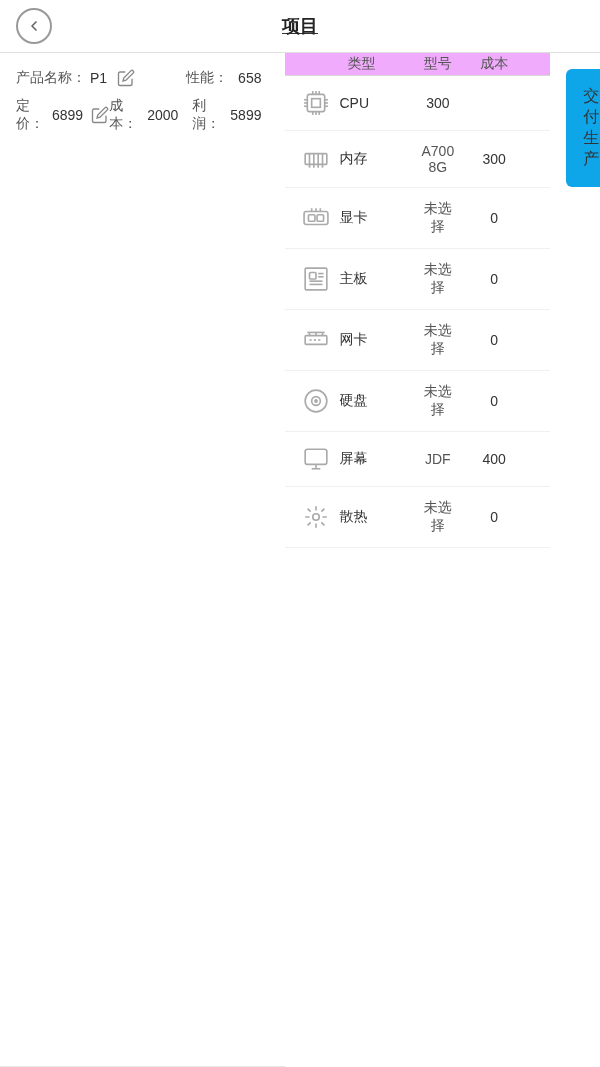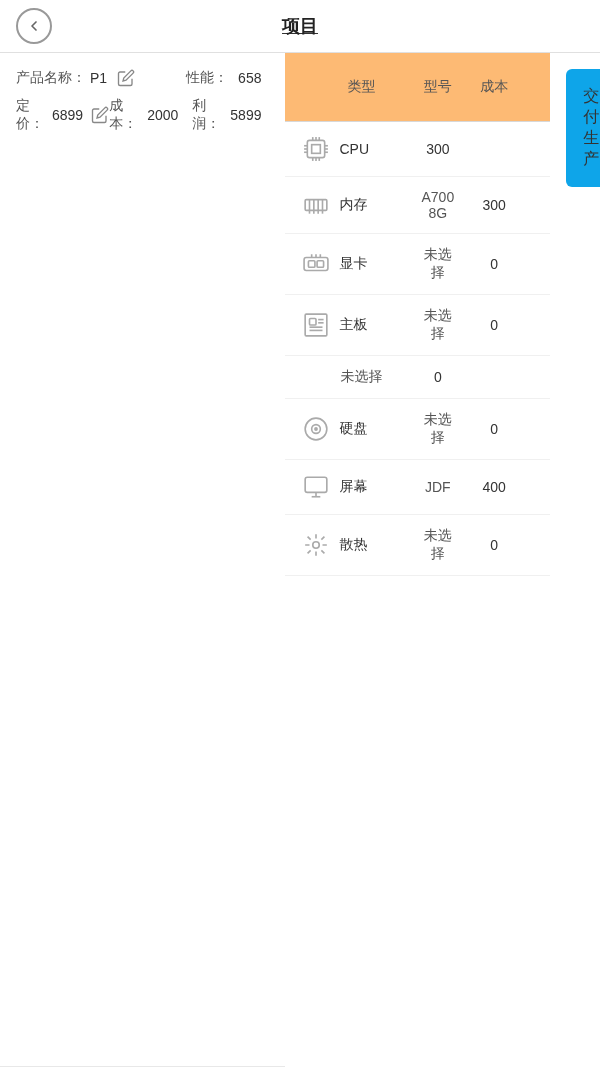--- a/index.html
+++ b/index.html
@@ -112,22 +112,22 @@
     }
 
     
     .table-section {
       flex: 1;
       background: #fff;
     }
     .table-header {
       display: grid;
       grid-template-columns: 120px 1fr 80px;
-      background: #fdba74;
-      padding: 25px 16px;
+      background: #f0abfc;
+      padding: 2px 16px;
       border-bottom: 1px solid #d8d8d8;
     }
     .table-header-cell {
       font-size: 14px;
       color: #555;
       text-align: center;
     }
     .table-header-cell:first-child { text-align: center; }
 
     .table-row {
@@ -356,20 +356,35 @@
               <line x1="6" y1="17" x2="18" y2="17"></line>
             </svg>
           </div>
           <span class="row-type-label">主板</span>
         </div>
         <div class="row-model">未选择</div>
         <div class="row-cost">0</div>
       </div>
 
       <div class="table-row">
+        <div class="row-type">
+          <div class="row-icon">
+            <svg viewBox="0 0 24 24">
+              <rect x="2" y="8" width="20" height="8" rx="1"></rect>
+              <line x1="6" y1="12" x2="8" y2="12"></line>
+              <line x1="10" y1="12" x2="12" y2="12"></line>
+              <line x1="14" y1="12" x2="16" y2="12"></line>
+              <line x1="6" y1="8" x2="6" y2="5"></line>
+                <line x1="12" y1="8" x2="12" y2="5"></line>
+                <line x1="18" y1="8" x2="18" y2="5"></line>
+              <line x1="4" y1="5" x2="20" y2="5"></line>
+            </svg>
+          </div>
+          <span class="row-type-label">网卡</span>
+        </div>
         <div class="row-model">未选择</div>
         <div class="row-cost">0</div>
       </div>
 
       <div class="table-row">
         <div class="row-type">
           <div class="row-icon">
             <svg viewBox="0 0 24 24">
               <circle cx="12" cy="12" r="10"></circle>
               <circle cx="12" cy="12" r="4"></circle>

